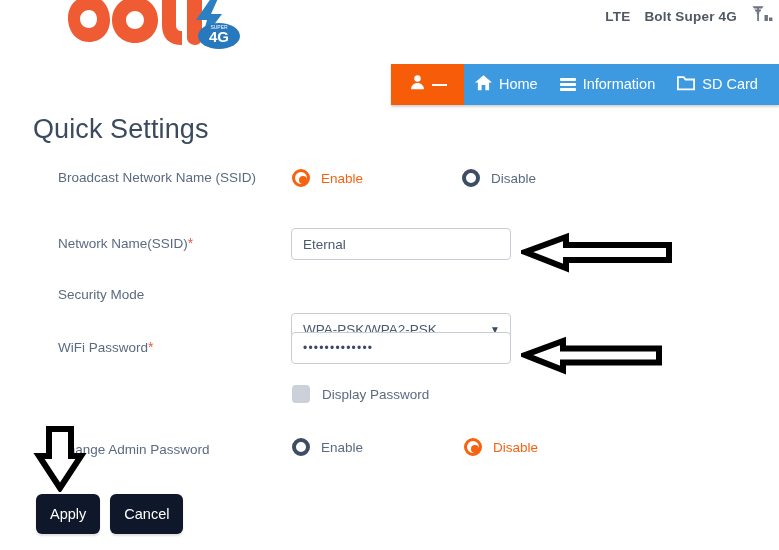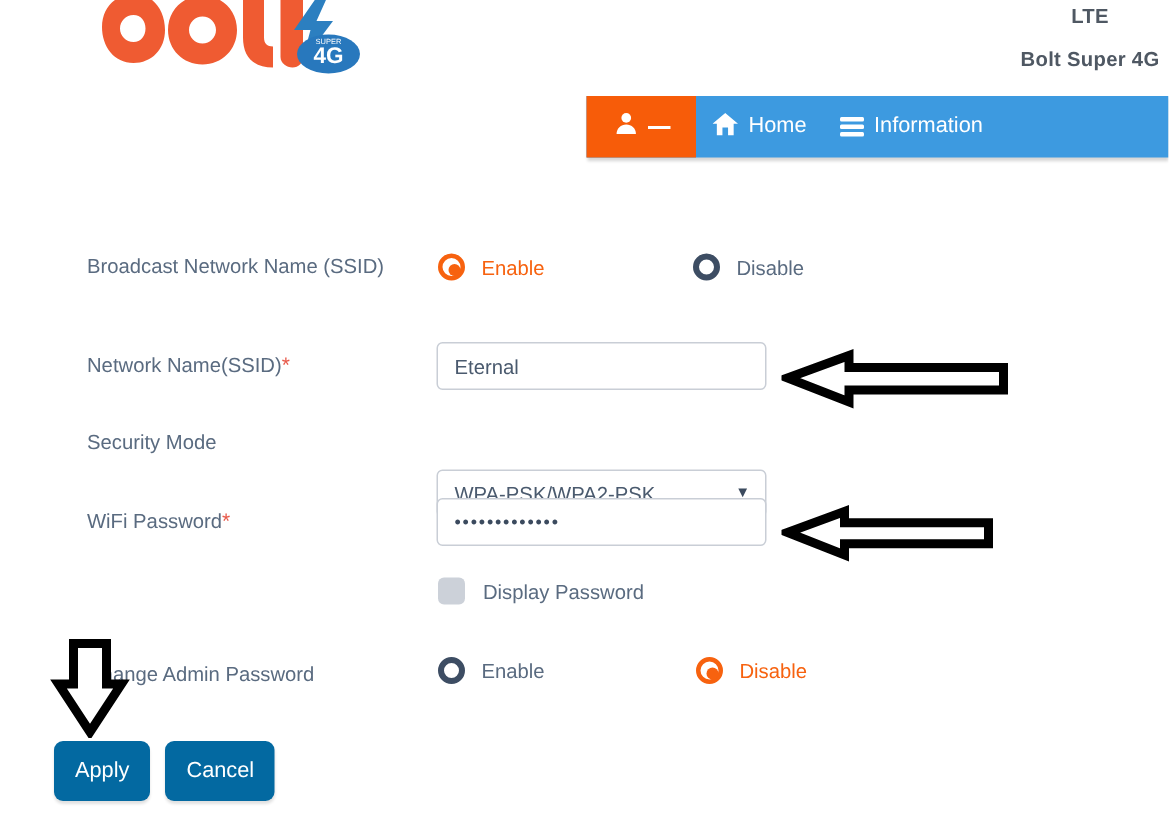--- a/index.html
+++ b/index.html
@@ -22,21 +22,20 @@
     left: 42px; top: -8px;
     width: 200px; height: 62px;
   }
   .status-area {
     position: absolute;
     right: 6px; top: 3px;
     display: flex;
     align-items: center;
     gap: 14px;
     height: 26px;
-    flex-direction: column;
   }
   .status-text {
     font-size: 13.5px;
     font-weight: bold;
     color: #4f5863;
     letter-spacing: 0.2px;
     white-space: nowrap;
   }
   .signal-icon { display:block; }
 
@@ -201,21 +200,21 @@
     left: 36px; top: 494px;
     display: flex;
     gap: 10px;
   }
   .btn {
     height: 40px;
     min-width: 60px;
     padding: 0 14px;
     border: none;
     border-radius: 6px;
-    background: #0369a1;
+    background: #0f172a;
     color: #ffffff;
     font-family: "Liberation Sans", sans-serif;
     font-size: 14.5px;
     cursor: pointer;
     box-shadow: 0 2px 2px rgba(0,0,0,0.12);
   }
 
   
   .annot { position: absolute; pointer-events: none; }
 </style>
@@ -284,22 +283,31 @@
 
     <div class="nav-item">
       <span class="hamburger">
           <i></i>
           <i></i>
           <i></i>
         </span>
       <span class="nav-label">Information</span>
     </div>
 
-  </div>
-
+    <div class="nav-item">
+      <span>
+        <svg width="18" height="16" viewBox="0 0 20 17" aria-hidden="true">
+          <path d="M1 2 h6.5 l2 2.6 H19 v11 H1 Z" fill="none" stroke="#ffffff" stroke-width="2"></path>
+        </svg>
+      </span>
+      <span class="nav-label">SD Card</span>
+    </div>
+  </div>
+
+  <div class="page-title">Quick Settings</div>
 
   <div class="form">
 
     <div class="row" style="height:62px;">
       <div class="row-label" style="top:8px;">
         <span>Broadcast Network Name (SSID)</span>
       </div>
       <div class="radio-group" style="left:292px; top:9px;">
         <span class="radio-opt">
           <span class="radio on"></span>

